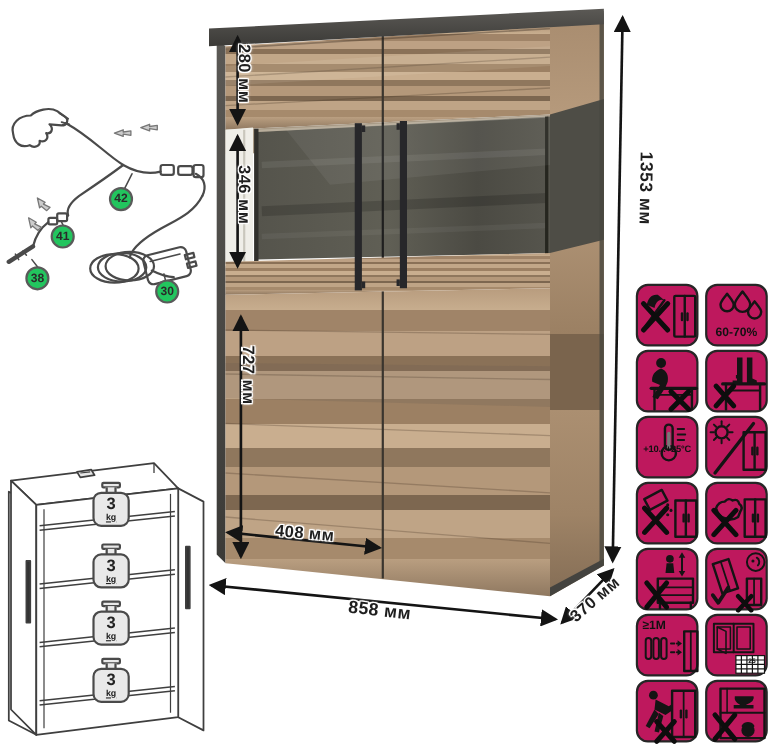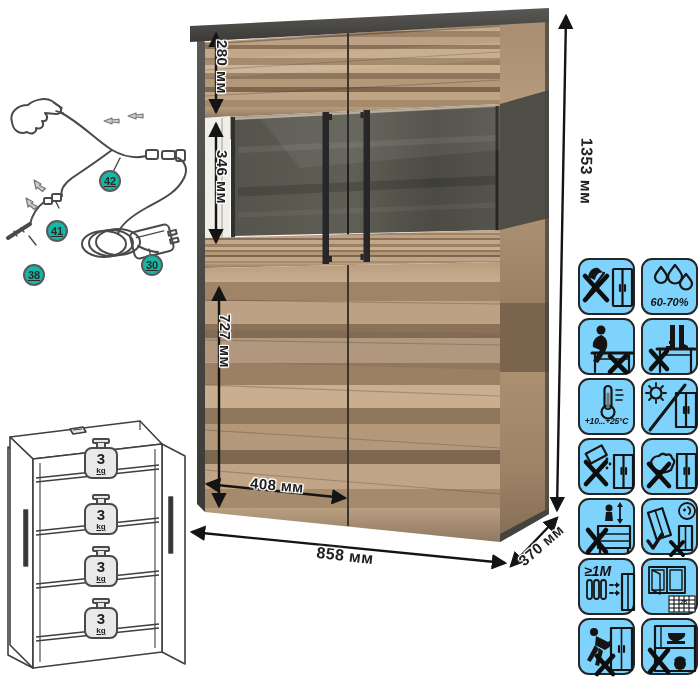--- a/index.html
+++ b/index.html
@@ -6,40 +6,40 @@
   .canvas{position:relative;width:700px;height:678px;background:#ffffff;overflow:hidden;
           font-family:"Liberation Sans",sans-serif;}
   svg{display:block;}
   .layer{position:absolute;left:0;top:0;}
   
   .dim{position:absolute;font-weight:700;font-size:15px;color:#1f1f1f;letter-spacing:.4px;
        white-space:nowrap;transform-origin:center;
        text-shadow:-1px -1px 0 #fff,1px -1px 0 #fff,-1px 1px 0 #fff,1px 1px 0 #fff,
                    0 0 3px #fff,0 0 3px #fff;}
   
-  .callout{position:absolute;width:22px;height:22px;border-radius:50%;background:#14b8a6;
+  .callout{position:absolute;width:22px;height:22px;border-radius:50%;background:#22c55e;
            border:2px solid #5a5a5a;box-sizing:border-box;display:flex;align-items:center;
-           justify-content:center;font-size:11px;font-weight:700;color:#2a2a2a;text-decoration:underline;}
+           justify-content:center;font-size:11px;font-weight:700;color:#2a2a2a;}
   
   .weight{position:absolute;width:36px;}
   .w-cap{width:18px;height:6px;border:2px solid #4a4a4a;background:#e9e9e9;margin:0 auto;border-radius:2px;box-sizing:border-box;}
   .w-neck{width:10px;height:5px;background:#e9e9e9;border-left:2px solid #4a4a4a;border-right:2px solid #4a4a4a;margin:-1px auto 0;box-sizing:border-box;}
   .w-body{width:34px;height:32px;margin:-1px auto 0;background:#e9e9e9;border:2px solid #4a4a4a;
           border-radius:8px;box-sizing:border-box;display:flex;flex-direction:column;
           align-items:center;justify-content:center;}
   .w-val{font-size:15px;line-height:15px;font-weight:700;color:#222;}
   .w-unit{font-size:8px;line-height:9px;font-weight:700;color:#222;text-decoration:underline;}
   
   .tile{position:absolute;width:57px;height:57px;box-sizing:border-box;border:2.2px solid #262626;
-        border-radius:11px;background:#7dd3fc;font-style:italic;}
+        border-radius:11px;background:#be185d;}
   .tile svg{position:absolute;left:0;top:0;}
   .cap{position:absolute;left:0;right:0;text-align:center;font-weight:700;color:#111;}
   .cap-humidity{bottom:5px;font-size:11px;}
-  .cap-temp{bottom:7px;font-size:8.5px;letter-spacing:-.2px;}
-  .cap-dist{top:3px;left:4px;right:auto;font-size:14px;}
+  .cap-temp{bottom:20px;font-size:8.5px;letter-spacing:-.2px;}
+  .cap-dist{top:3px;left:4px;right:auto;font-size:11px;}
   .cap-days{bottom:8px;right:9px;left:auto;font-size:6px;}
   .g{stroke:#141414;stroke-width:2.2;fill:none;stroke-linecap:round;stroke-linejoin:round;}
   .gx{stroke:#0d0d0d;stroke-width:4.6;fill:none;stroke-linecap:round;}
   .gf{fill:#141414;stroke:none;}
 </style>
 </head>
 <body>
 
 <div class="canvas">
 
@@ -249,24 +249,24 @@
   <div class="dim" style="left:222px;top:177px;transform:translate(-50%,-50%) rotate(90deg);">346 мм</div>
   <div class="dim" style="left:225px;top:341px;transform:translate(-50%,-50%) rotate(90deg);">727 мм</div>
   <div class="dim" style="left:277px;top:485px;transform:translate(-50%,-50%) rotate(5deg);">408 мм</div>
   <div class="dim" style="left:345px;top:556px;transform:translate(-50%,-50%) rotate(6.5deg);font-size:16px;">858 мм</div>
   <div class="dim" style="left:541px;top:545px;transform:translate(-50%,-50%) rotate(-41deg);">370 мм</div>
   <div class="dim" style="left:586px;top:171px;transform:translate(-50%,-50%) rotate(91deg);font-size:16px;">1353 мм</div>
 
   <div class="callout" style="left:99px;top:170px;">
       <span>42</span>
     </div>
-  <div class="callout" style="left:46px;top:220px;">
+  <div class="callout" style="left:46px;top:204px;">
       <span>41</span>
     </div>
-  <div class="callout" style="left:23px;top:242px;margin-top:22px;">
+  <div class="callout" style="left:23px;top:242px;">
       <span>38</span>
     </div>
   <div class="callout" style="left:141px;top:254px;">
       <span>30</span>
     </div>
 
   <div class="weight" style="left:83px;top:438px;">
     <div class="w-cap"></div>
       <div class="w-neck"></div>
     <div class="w-body">

